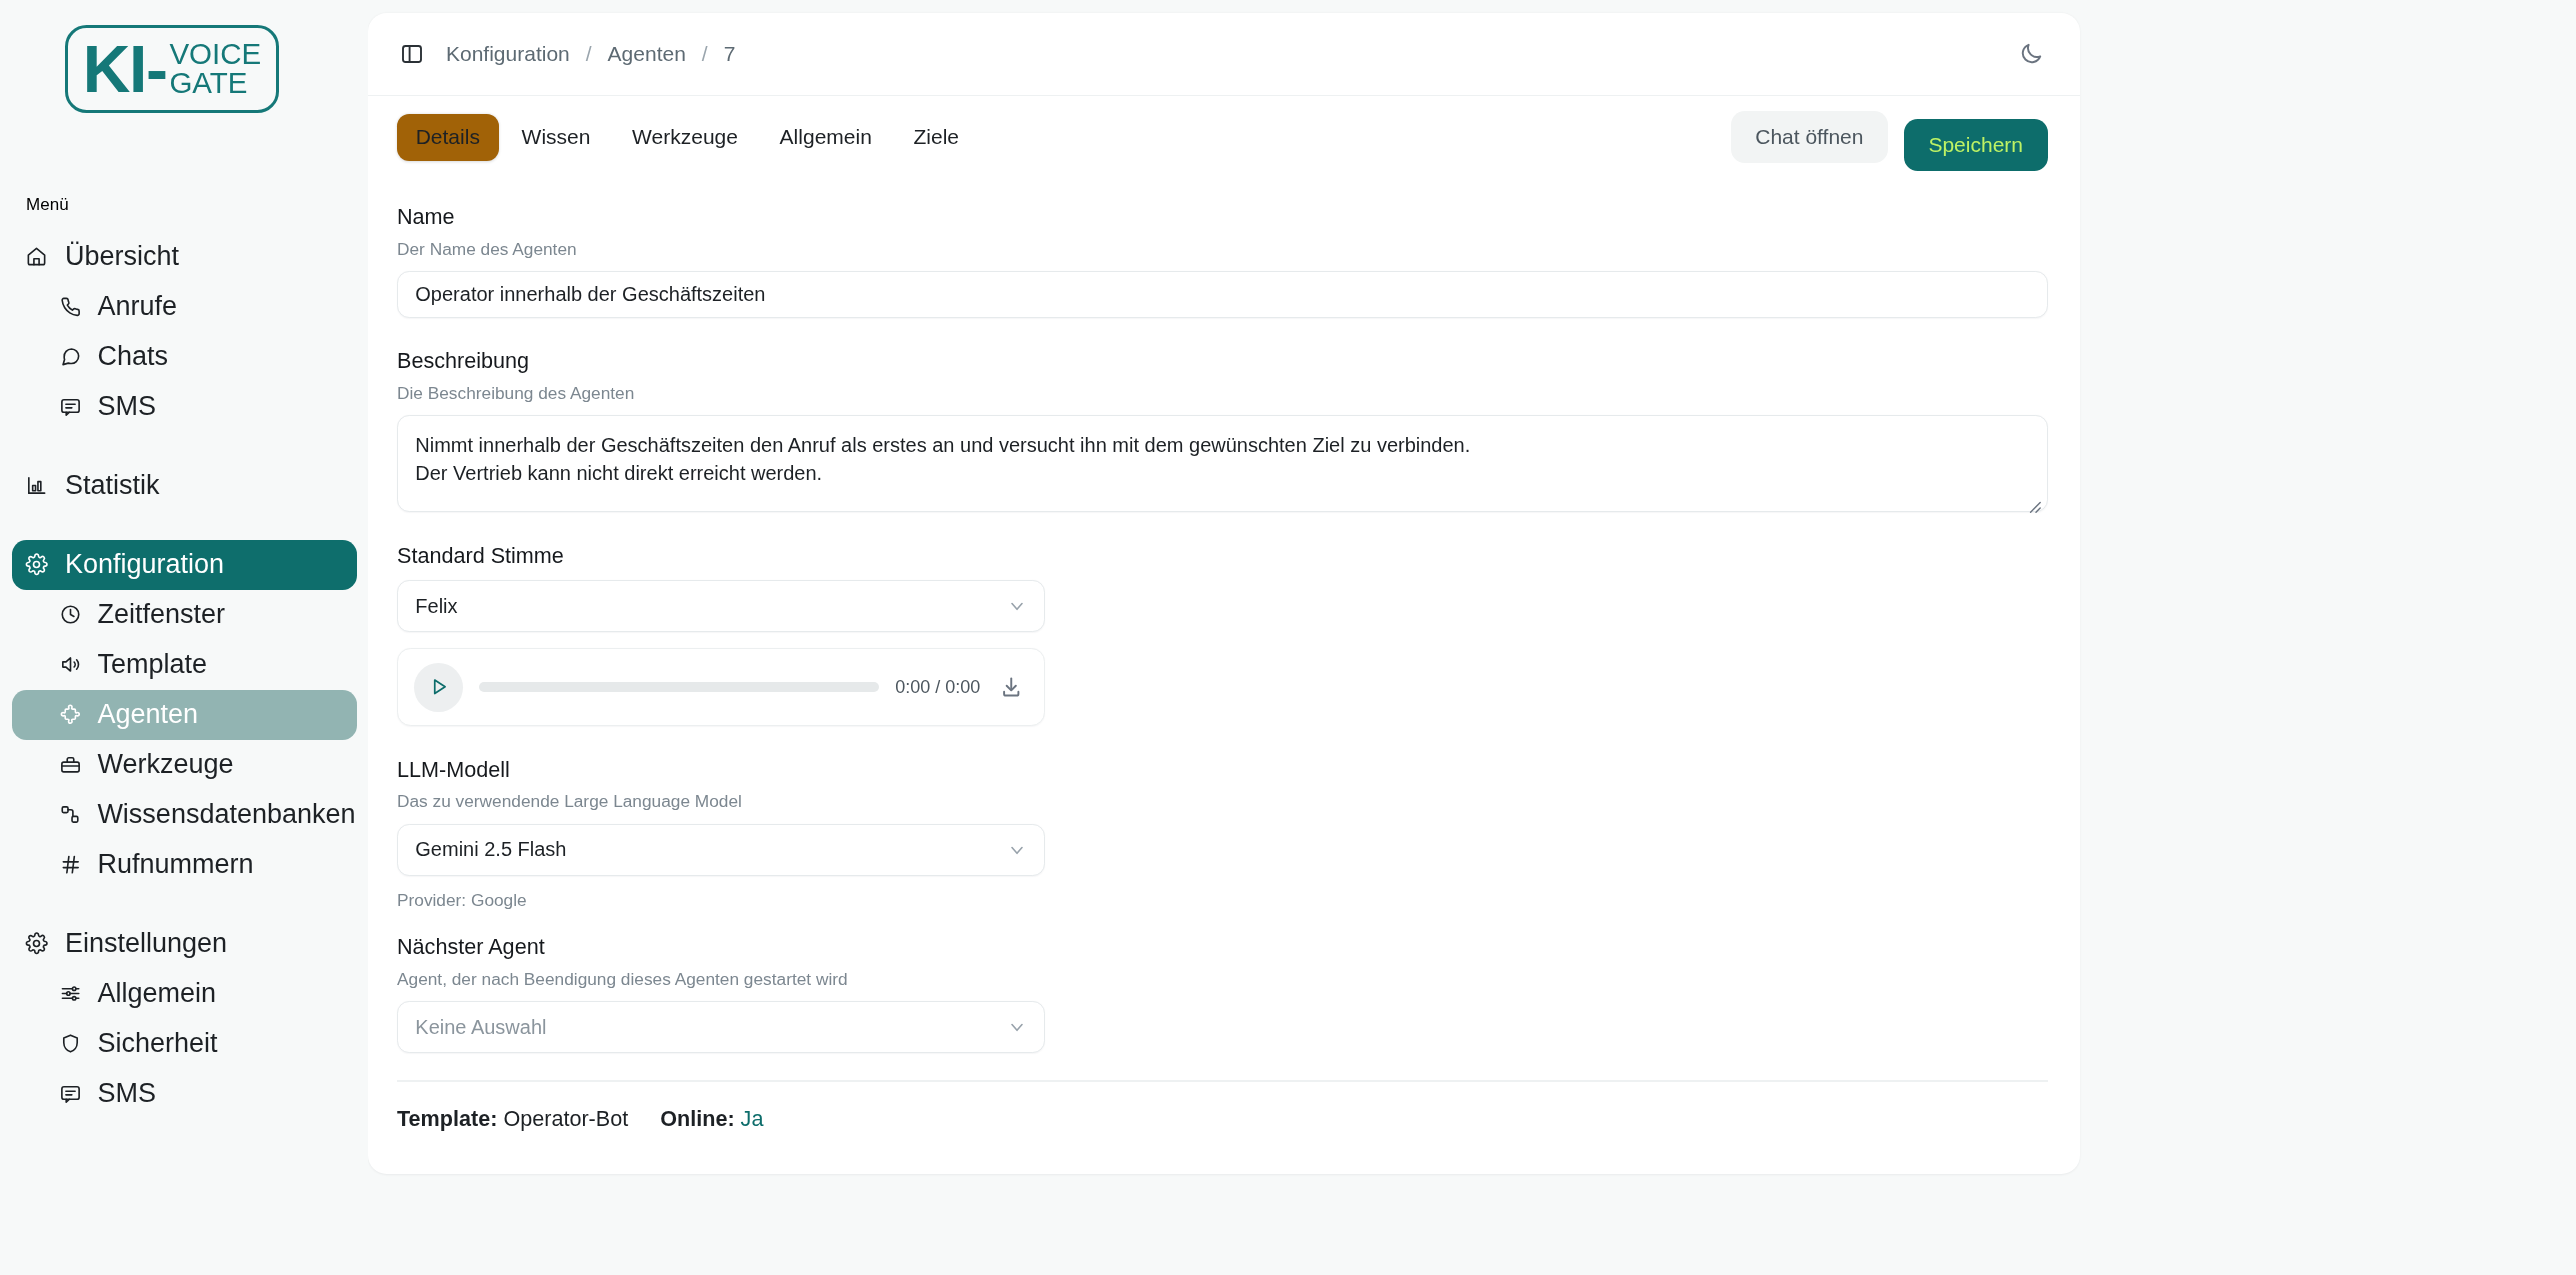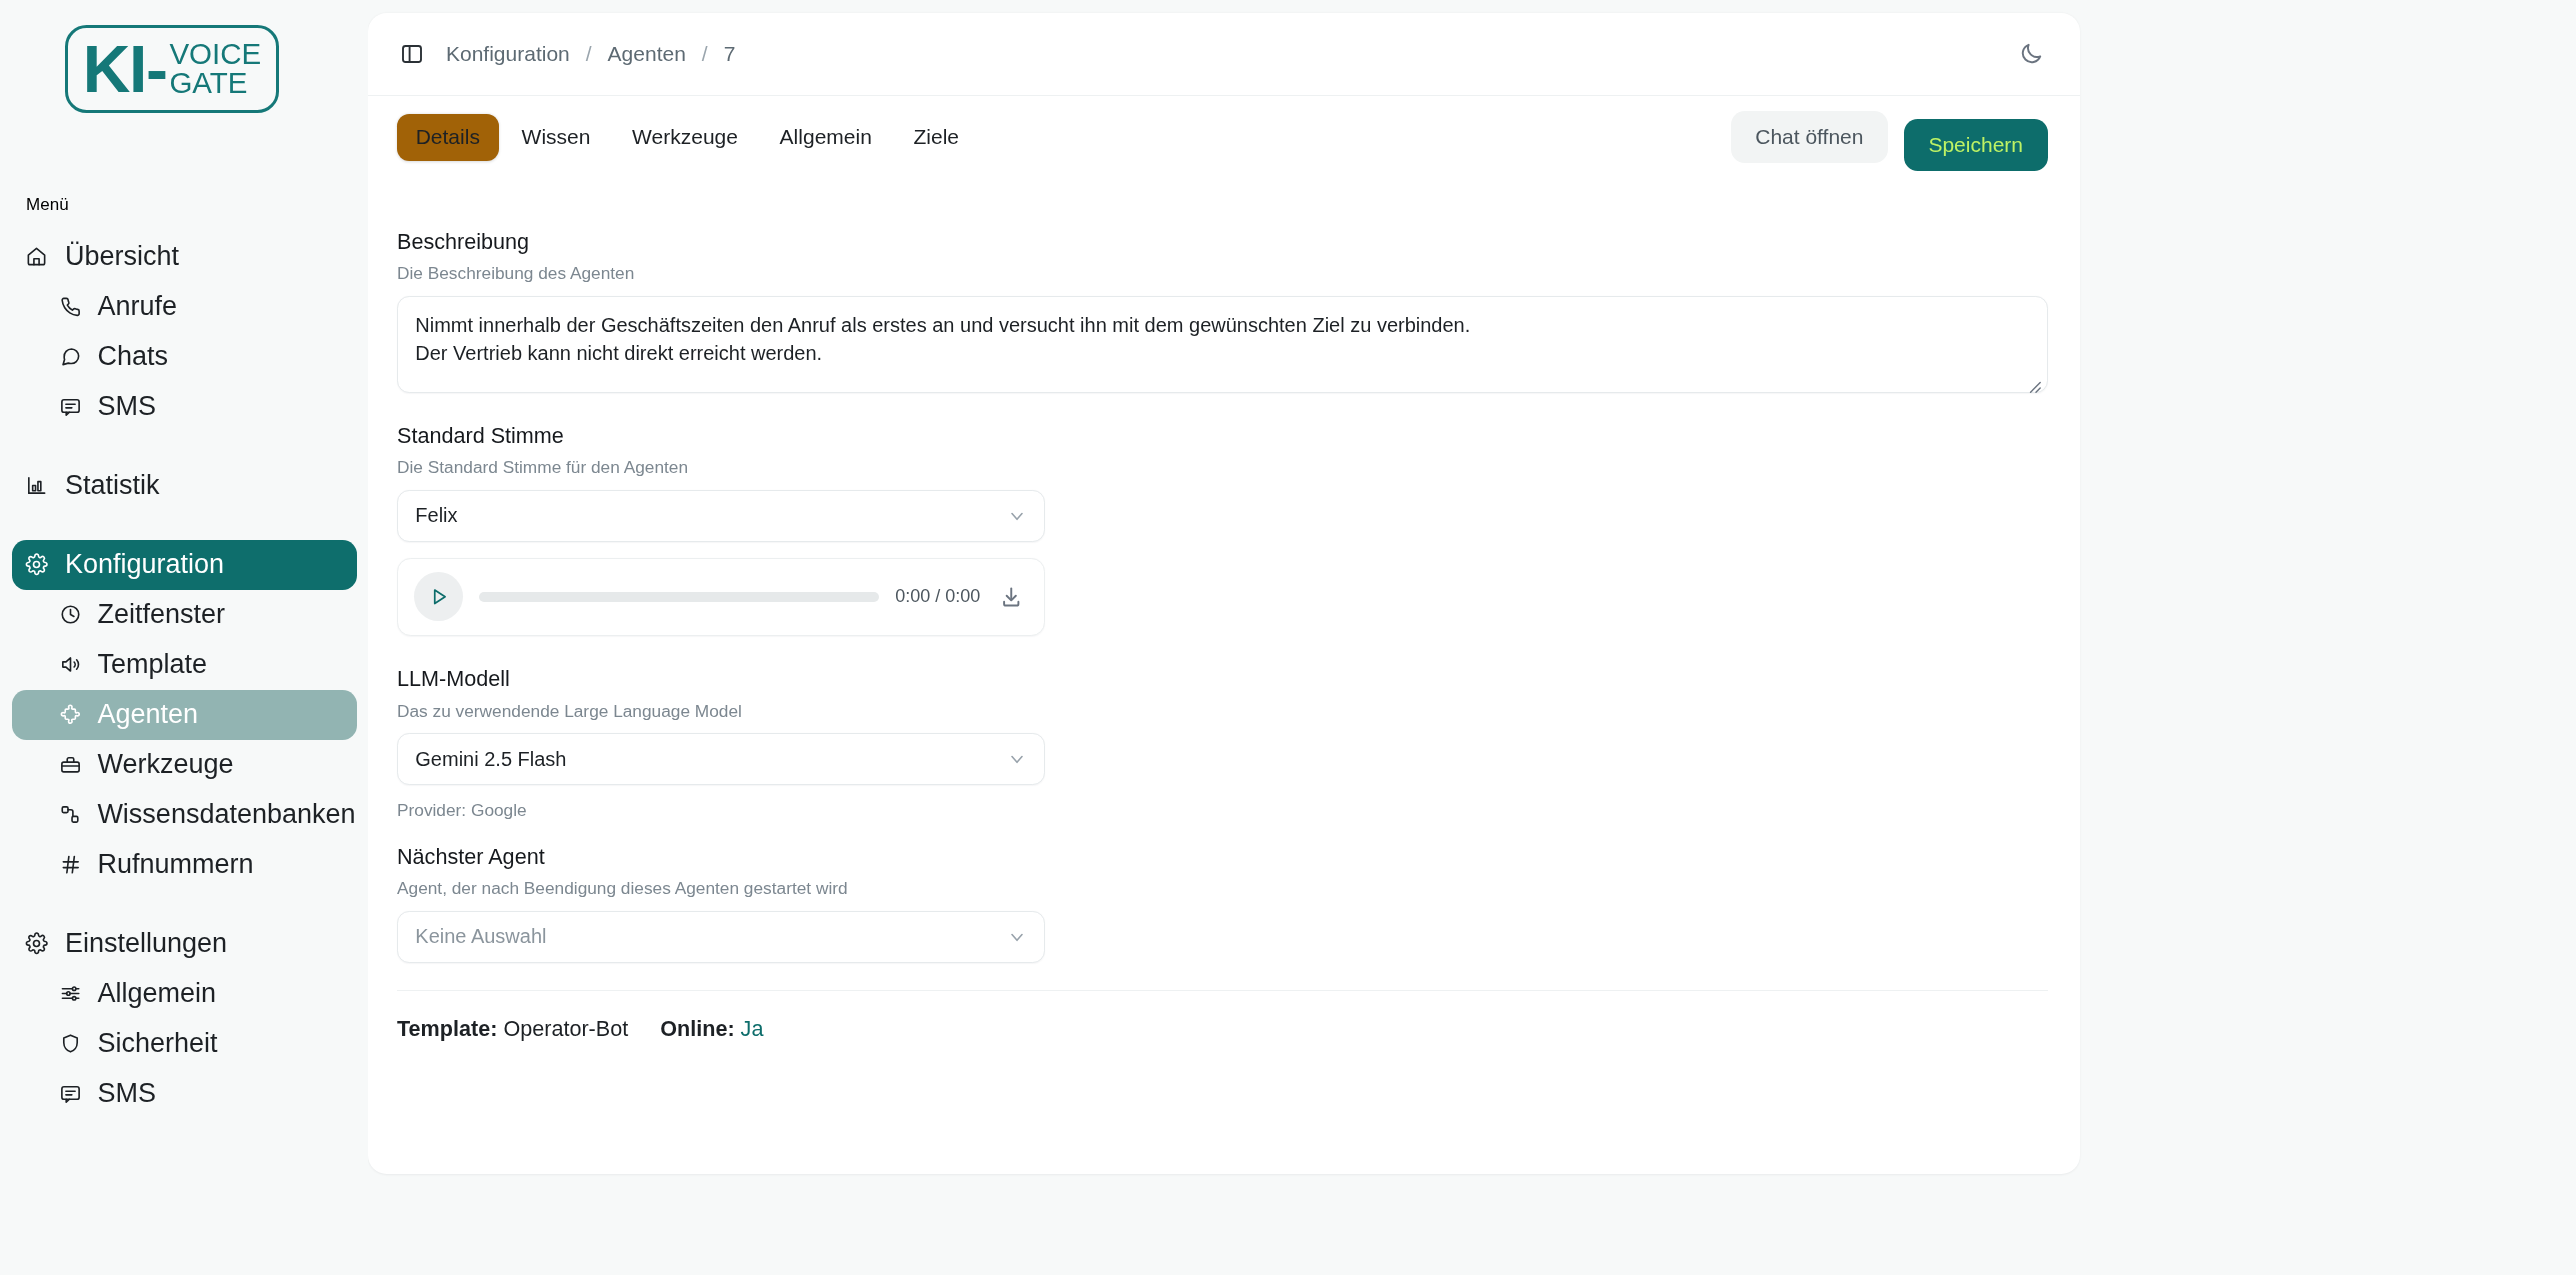--- a/index.html
+++ b/index.html
@@ -454,20 +454,25 @@
             <div class="tab">Allgemein</div>
             <div class="tab">Ziele</div>
           </div>
         <div class="tabs-spacer"></div>
         <button class="btn btn-ghost">Chat öffnen</button>
         <button class="btn btn-primary">Speichern</button>
       </div>
 
       <div class="form">
 
+        <div class="field">
+          <div class="f-label">Name</div>
+          <div class="f-hint">Der Name des Agenten</div>
+          <div class="input full">Operator innerhalb der Geschäftszeiten</div>
+        </div>
 
         <div class="sp-34"></div>
 
         <div class="field">
           <div class="f-label">Beschreibung</div>
           <div class="f-hint">Die Beschreibung des Agenten</div>
           <div class="textarea">
             <div>Nimmt innerhalb der Geschäftszeiten den Anruf als erstes an und versucht ihn mit dem gewünschten Ziel zu verbinden.</div>
             <div>Der Vertrieb kann nicht direkt erreicht werden.</div>
             <span class="resize-grip">
@@ -476,21 +481,20 @@
                 <line x1="11" y1="7.5" x2="7.5" y2="11"></line>
               </svg>
             </span>
           </div>
         </div>
 
         <div class="sp-34"></div>
 
         <div class="field">
           <div class="f-label">Standard Stimme</div>
-          <div class="f-hint">Die Standard Stimme für den Agenten</div>
           <div class="select">
             <span class="val">Felix</span>
             <span class="chev">
               <svg viewBox="0 0 24 24" fill="none" stroke="#98a2ab" stroke-width="1.9" stroke-linecap="round" stroke-linejoin="round">
                 <polyline points="6 9 12 16 18 9"></polyline>
               </svg>
             </span>
           </div>
 
           <div class="audio">

